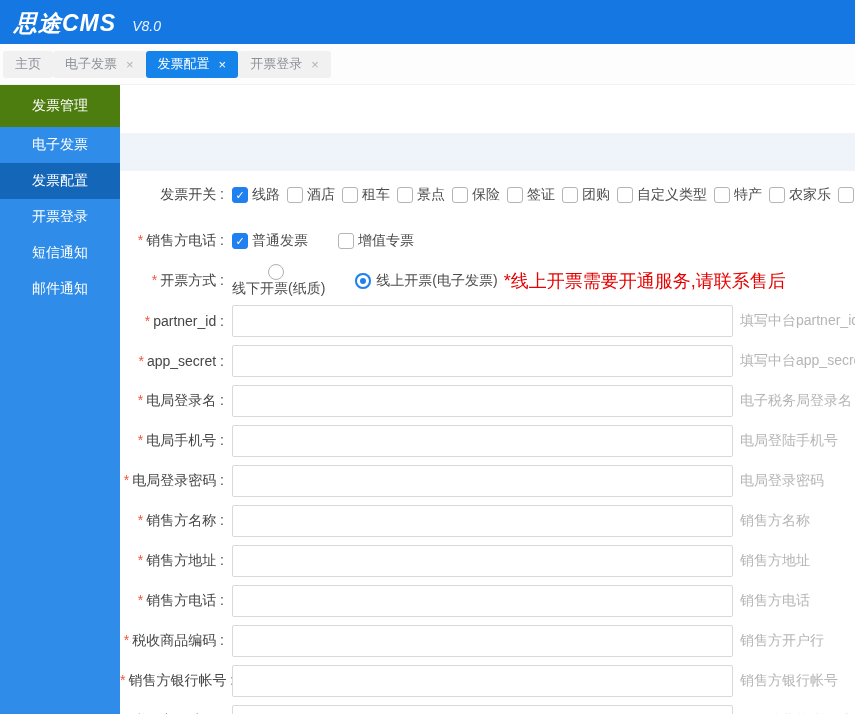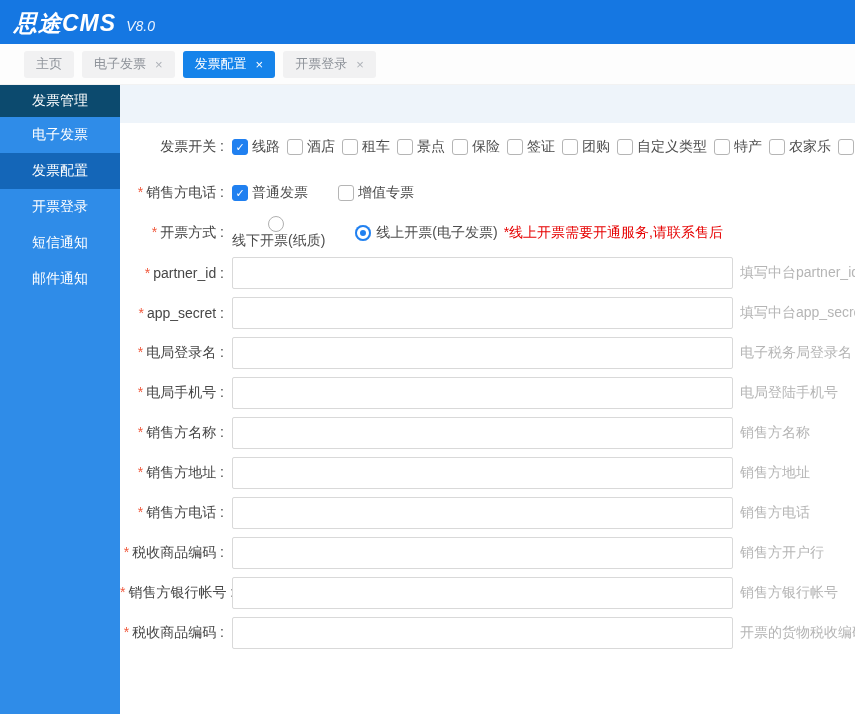--- a/index.html
+++ b/index.html
@@ -2,54 +2,54 @@
 <html><head>
 <meta charset="utf-8">
 <style>
   * { box-sizing: border-box; margin: 0; padding: 0; }
   html,body { width:855px; height:714px; overflow:hidden; }
   body { font-family:"Liberation Sans","DejaVu Sans",sans-serif; background:#fff; }
 
   
   .header { height:44px; background:#1577e2; display:flex; align-items:baseline; padding:8px 0 4px 14px; }
   .logo { color:#fff; font-size:23px; font-weight:bold; font-style:italic; letter-spacing:1px; }
-  .version { color:#eaf3ff; font-size:14px; font-style:italic; margin-left:10px; }
+  .version { color:#eaf3ff; font-size:14px; font-style:italic; margin-left:16px; }
 
   
-  .tabbar { height:41px; background:#fdfdfd; display:flex; align-items:center; padding-left:24px; gap:8px; border-bottom:1px solid #f2f2f2; }
+  .tabbar { height:41px; background:#fdfdfd; display:flex; align-items:center; padding-left:3px; border-bottom:1px solid #f2f2f2; }
   .tab { height:27px; padding:0 12px; background:#f1f1f2; color:#8d9299; font-size:13px; display:flex; align-items:center; gap:9px; border-radius:3px; cursor:pointer; white-space:nowrap; }
   .tab.active { background:#1583ea; color:#fff; }
   .tab .x { font-size:13px; color:#aeb2b8; line-height:1; }
   .tab.active .x { color:#fff; }
 
   
   .main { display:flex; height:629px; }
   .sidebar { width:120px; background:#2f8ce8; flex-shrink:0; }
   .side-item { height:36px; display:flex; align-items:center; justify-content:center; color:#fff; font-size:14px; cursor:pointer; }
-  .side-section { height:32px; background:#0c4a6e; }
+  .side-section { height:42px; background:#4d7c0f; }
   .side-item.active { background:#1466b8; }
 
-  .content { flex:1; overflow:hidden; background:#fff; }
+  .content { flex:1; overflow:hidden; background:#fff;margin-top:48px; }
   .content-strip { height:38px; background:#eef4fa; }
   .form { padding-top:4px; }
 
   .row { height:40px; display:flex; align-items:center; }
   .row.type-row { margin-top:6px; }
   .row-label { width:104px; margin-right:8px; text-align:right; color:#464646; font-size:14px; flex-shrink:0; white-space:nowrap; }
   .star { color:#f0583c; margin-right:3px; font-size:14px; }
 
   .opts { display:flex; align-items:center; white-space:nowrap; }
   .opt { display:flex; align-items:center; margin-right:7px; color:#4d4d4d; font-size:14px; cursor:pointer; white-space:nowrap; }
   .opt.wide { margin-right:30px; }
   .cb { width:16px; height:16px; border:1px solid #b5b5b5; border-radius:3px; background:#fff; margin-right:4px; flex-shrink:0;
         display:flex; align-items:center; justify-content:center; font-size:11px; font-weight:bold; color:transparent; }
   .cb.checked { background:#2080f0; border-color:#2080f0; color:#fff; }
   .radio { width:16px; height:16px; border-radius:50%; border:1px solid #b0b0b0; background:#fff; margin-right:5px; flex-shrink:0; }
   .radio.checked { border:none; background:#2080f0; box-shadow: inset 0 0 0 2px #2080f0, inset 0 0 0 5px #fff; }
-  .note { color:#e60000; font-size:14px; margin-left:6px; white-space:nowrap; }
+  .note { color:#e60000; font-size:18px; margin-left:6px; white-space:nowrap; }
 
   .field-input { width:501px; height:32px; border:1px solid #d9d9d9; border-radius:2px; background:#fff; font-size:14px; padding:0 8px; color:#333; outline:none; flex-shrink:0; }
   .hint { color:#b5b5b5; font-size:14px; margin-left:7px; white-space:nowrap; }
 </style>
 </head>
 <body>
 
 <div class="header">
   <div class="logo">思途CMS</div>
   <div class="version">V8.0</div>
@@ -182,20 +182,25 @@
             <div class="row-label"><span class="star">*</span><span>电局登录名 :</span></div>
             <input class="field-input" type="text" style="">
             <div class="hint">电子税务局登录名</div>
           </div>
           <div class="row">
             <div class="row-label"><span class="star">*</span><span>电局手机号 :</span></div>
             <input class="field-input" type="text" style="">
             <div class="hint">电局登陆手机号</div>
           </div>
           <div class="row">
+            <div class="row-label"><span class="star">*</span><span>电局登录密码 :</span></div>
+            <input class="field-input" type="text" style="">
+            <div class="hint">电局登录密码</div>
+          </div>
+          <div class="row">
             <div class="row-label"><span class="star">*</span><span>销售方名称 :</span></div>
             <input class="field-input" type="text" style="">
             <div class="hint">销售方名称</div>
           </div>
           <div class="row">
             <div class="row-label"><span class="star">*</span><span>销售方地址 :</span></div>
             <input class="field-input" type="text" style="">
             <div class="hint">销售方地址</div>
           </div>
           <div class="row">

